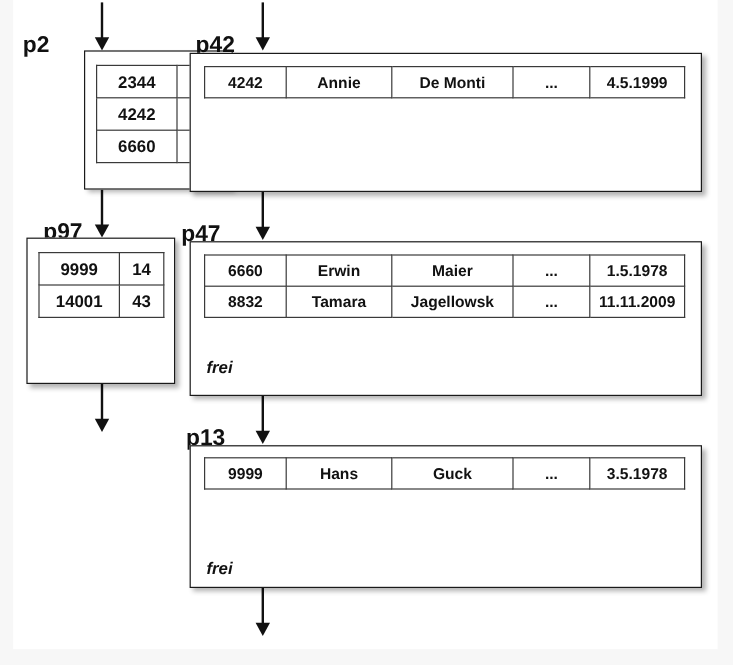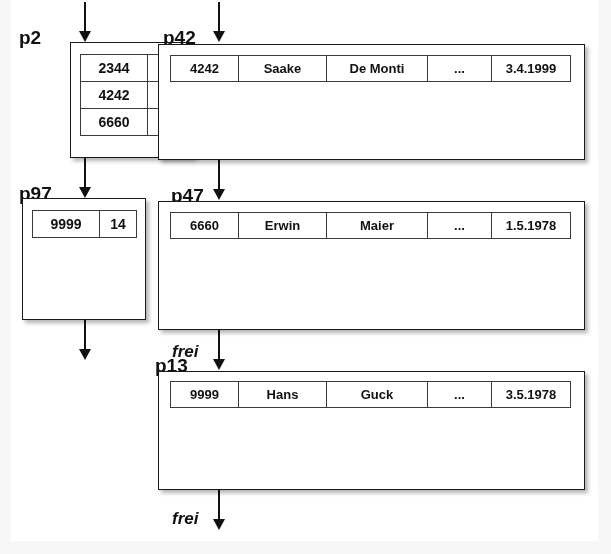--- a/index.html
+++ b/index.html
@@ -55,25 +55,24 @@
     padding: 0;
     height: 25px;
     line-height: 25px;
     white-space: nowrap;
     overflow: hidden;
   }
   .rec-table.index td { height: 26px; line-height: 26px; font-size: 14px; }
 
   .frei {
     position: absolute;
-    font-size: 17px;
+    font-size: 14px;
     font-style: italic;
     font-weight: bold;
     color: #111111;
-    margin-top: 44px;
   }
 
   
   .arrow {
     position: absolute;
   }
   .arrow .shaft {
     position: absolute;
     left: 0;
     top: 0;
@@ -147,76 +146,87 @@
           <td>42</td>
         </tr>
         <tr>
           <td>6660</td>
           <td>47</td>
         </tr>
       </tbody>
     </table>
   </div>
 
-  <div class="page-label" style="left:8px; top:183px;">p97</div>
+  <div class="page-label" style="left:25px; top:183px;">p97</div>
   <div class="page-box" style="left:11px; top:198px; width:124px; height:122px;">
     <table class="rec-table index" style="left:9px; top:11px; width:104px;">
       <colgroup>
           <col style="width:67px">
           <col style="width:37px">
         </colgroup>
       <tbody>
         <tr>
           <td>9999</td>
           <td>14</td>
+        </tr>
+        <tr>
+          <td>14001</td>
+          <td>43</td>
         </tr>
       </tbody>
     </table>
   </div>
 
   <div class="page-label" style="left:152px; top:27px;">p42</div>
   <div class="page-box" style="left:147px; top:44px; width:427px; height:116px;">
     <table class="rec-table" style="left:11px; top:10px; width:400px;">
       <colgroup>
         <col style="width:68px">
           <col style="width:88px">
           <col style="width:101px">
         <col style="width:64px">
           <col style="width:79px">
       </colgroup>
       <tbody>
         <tr>
           <td>4242</td>
-          <td>Saake</td>
+          <td>Annie</td>
           <td>De Monti</td>
           <td>...</td>
-          <td>3.4.1999</td>
-        </tr>
-      </tbody>
-    </table>
-  </div>
-
-  <div class="page-label" style="left:160px; top:185px;">p47</div>
+          <td>4.5.1999</td>
+        </tr>
+      </tbody>
+    </table>
+  </div>
+
+  <div class="page-label" style="left:140px; top:185px;">p47</div>
   <div class="page-box" style="left:147px; top:201px; width:427px; height:129px;">
     <table class="rec-table" style="left:11px; top:10px; width:400px;">
       <colgroup>
         <col style="width:68px">
           <col style="width:88px">
           <col style="width:101px">
         <col style="width:64px">
           <col style="width:79px">
       </colgroup>
       <tbody>
         <tr>
           <td>6660</td>
           <td>Erwin</td>
           <td>Maier</td>
           <td>...</td>
           <td>1.5.1978</td>
         </tr>
+        <tr>
+          <td>8832</td>
+          <td>Tamara</td>
+          <td>Jagellowsk</td>
+          <td>...</td>
+          <td>11.11.2009</td>
+        </tr>
       </tbody>
     </table>
     <div class="frei" style="left:13px; top:96px;">frei</div>
   </div>
 
   <div class="page-label" style="left:144px; top:355px;">p13</div>
   <div class="page-box" style="left:147px; top:371px; width:427px; height:119px;">
     <table class="rec-table" style="left:11px; top:9px; width:400px;">
       <colgroup>
         <col style="width:68px">

